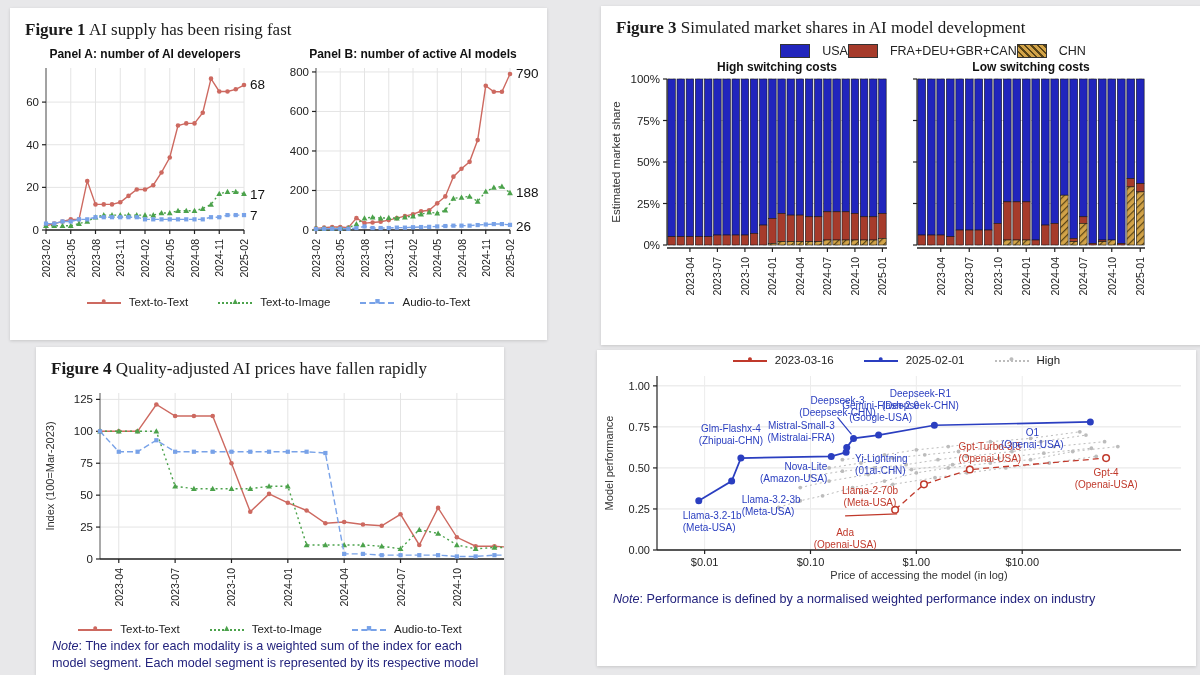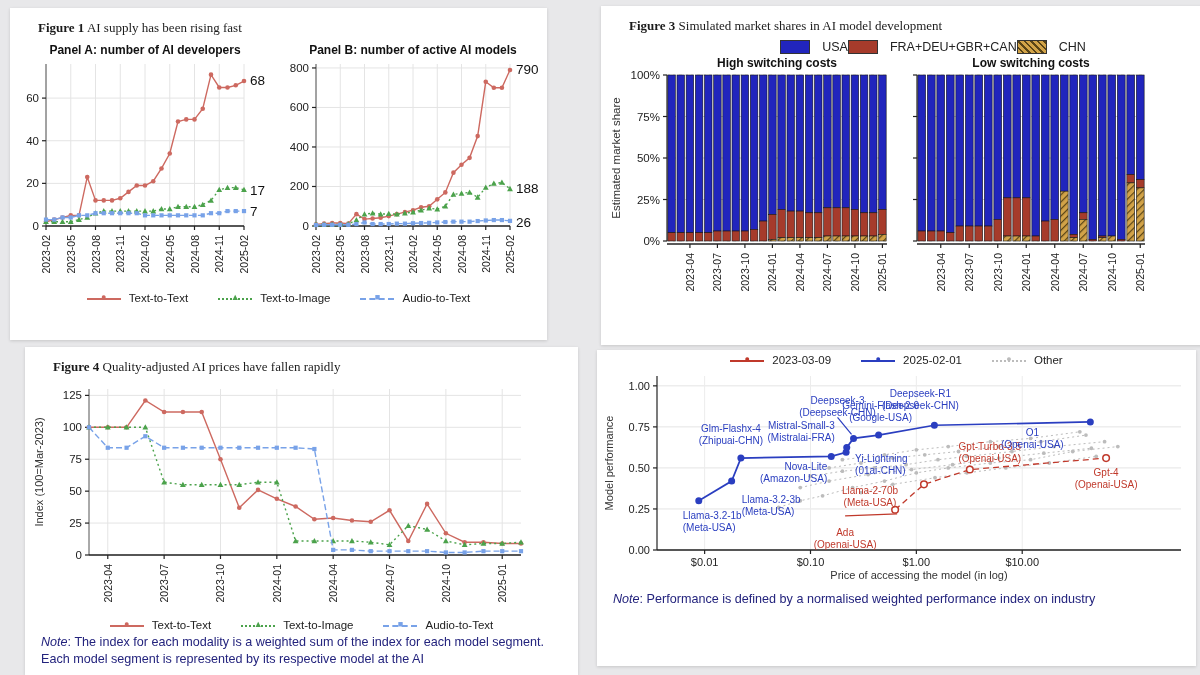--- a/index.html
+++ b/index.html
@@ -1,22 +1,22 @@
 <!DOCTYPE html>
 <html><head>
 <meta charset="utf-8">
 <style>
   html,body{margin:0;padding:0}
   body{width:1200px;height:675px;position:relative;background:#e8e8ea;font-family:"Liberation Sans",sans-serif;overflow:hidden}
   .card{position:absolute;background:#fff;box-shadow:0 1px 3px rgba(0,0,0,.15);overflow:hidden}
   #card-fig1{left:10px;top:8px;width:537px;height:332px}
   #card-fig3{left:601px;top:6px;width:664px;height:339px}
-  #card-fig4{left:25px;top:347px;width:553px;height:328px}
+  #card-fig4{left:36px;top:347px;width:468px;height:328px}
   #card-fig2{left:597px;top:350px;width:599px;height:316px}
-  .caption{font-family:"Liberation Serif",serif;font-size:13px;color:#1b1b1b;padding:12px 28px 2px}
+  .caption{font-family:"Liberation Serif",serif;font-size:17px;color:#1b1b1b;padding:12px 15px 2px}
   .caption .cap-b{font-weight:bold}
   .panel-row{display:flex;align-items:flex-start;padding-left:2px}
   .legend-row{display:flex;justify-content:center;align-items:center;gap:30px;font-size:11.5px;color:#222;margin-top:0}
   .legend-item{display:flex;align-items:center;gap:8px}
   .mk{position:relative;width:34px;height:11px;display:inline-block}
   .mk .ln{position:absolute;top:5px;left:0;right:0;border-top:2px solid #999}
   .mk .ln-dotted{border-top-style:dotted}
   .mk .ln-dashed{border-top-style:dashed}
   .mk .gl{position:absolute;top:50%;left:50%;transform:translate(-50%,-54%);font-size:9px;line-height:1}
   .sw{width:30px;height:14px;border:1px solid #333;display:inline-block;box-sizing:border-box}
@@ -692,35 +692,35 @@
   </div>
 </div>
 
 <div class="card" id="card-fig2">
   <div class="legend-row" style="margin:4px 0 0">
     <div class="legend-item">
       <span class="mk">
         <span class="ln" style="border-top-color: rgb(192, 57, 43);"></span>
         <span class="gl" style="color: rgb(192, 57, 43);">●</span>
       </span>
-      <span>2023-03-09</span>
+      <span>2023-03-16</span>
     </div>
     <div class="legend-item">
       <span class="mk">
         <span class="ln" style="border-top-color: rgb(42, 62, 192);"></span>
         <span class="gl" style="color: rgb(42, 62, 192);">●</span>
       </span>
       <span>2025-02-01</span>
     </div>
     <div class="legend-item">
       <span class="mk">
         <span class="ln ln-dotted" style="border-top-color: rgb(188, 188, 188);"></span>
         <span class="gl" style="color: rgb(188, 188, 188);">●</span>
       </span>
-      <span>Other</span>
+      <span>High</span>
     </div>
   </div>
   <div class="panel-row" style="padding-left:4px">
     <svg width="590" height="222">
         <line x1="56" y1="184" x2="580" y2="184" stroke="#e4e4e4" stroke-width="1"></line>
         <line x1="56" y1="142.9622641509434" x2="580" y2="142.9622641509434" stroke="#e4e4e4" stroke-width="1"></line>
         <line x1="56" y1="101.92452830188681" x2="580" y2="101.92452830188681" stroke="#e4e4e4" stroke-width="1"></line>
         <line x1="56" y1="60.8867924528302" x2="580" y2="60.8867924528302" stroke="#e4e4e4" stroke-width="1"></line>
         <line x1="56" y1="19.849056603773604" x2="580" y2="19.849056603773604" stroke="#e4e4e4" stroke-width="1"></line>
         <line x1="103.63636363636365" y1="10" x2="103.63636363636365" y2="184" stroke="#ececec" stroke-width="1"></line>

